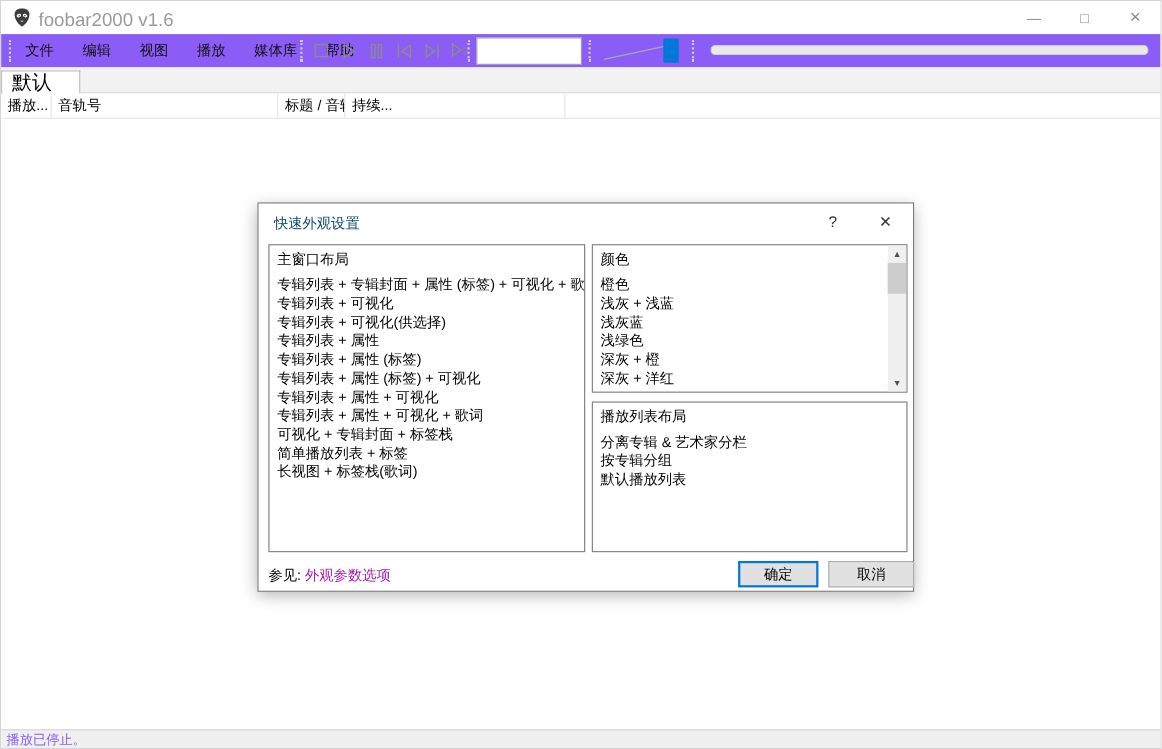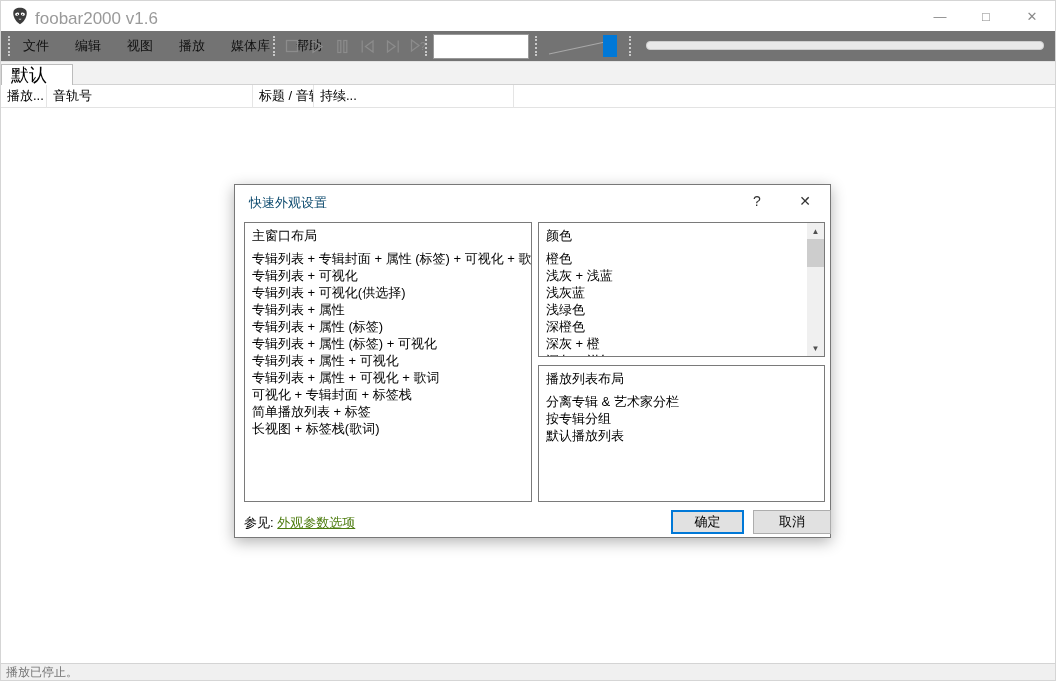--- a/index.html
+++ b/index.html
@@ -8,21 +8,21 @@
   .window { position:relative; width:1056px; height:681px; background:#fff; border:1px solid #d5d5d5; overflow:hidden; }
 
   
   .titlebar { position:absolute; left:0; top:0; width:100%; height:30px; background:#fff; }
   .app-icon { position:absolute; left:10px; top:6px; width:18px; height:18px; }
   .app-title { position:absolute; left:34px; top:8px; font-size:17px; color:#9a9a9a; }
   .win-controls { position:absolute; right:0; top:0; height:30px; display:flex; }
   .win-btn { width:46px; height:30px; display:flex; align-items:center; justify-content:center; color:#8a8a8a; font-size:13px; }
 
   
-  .toolbar { position:absolute; left:0; top:30px; width:100%; height:30px; background:#737373; }
+  .toolbar { position:absolute; left:0; top:30px; width:100%; height:30px; background:#8b5cf6; }
   .gripper { position:absolute; top:5px; height:20px; width:3px; border-left:2px dotted #c9c9c9; }
   .menu { position:absolute; left:9px; top:0; height:30px; display:flex; }
   .menu-item { padding:0 13px; line-height:30px; font-size:13px; color:#111; cursor:default; }
   .transport { position:absolute; left:283px; top:0; height:30px; display:flex; align-items:center; gap:8px; }
   .tbtn { width:17px; height:30px; display:flex; align-items:center; justify-content:center; }
   .tbtn svg { display:block; }
   .searchbox { position:absolute; left:432px; top:3px; width:96px; height:25px; border:1px solid #999; background:#fff; font-size:12px; padding:0 4px; outline:none; }
   .volume { position:absolute; left:542px; top:2px; }
   .seekbar { position:absolute; left:645px; top:10px; width:398px; height:9px; background:#e9e9e9; border:1px solid #cfcfcf; border-radius:4px; }
 
@@ -36,21 +36,21 @@
   .col { height:23px; line-height:22px; font-size:13px; padding:0 6px; border-right:1px solid #e5e5e5; overflow:hidden; white-space:nowrap; }
   .col:nth-child(1) { width:46px; }
   .col:nth-child(2) { width:206px; }
   .col:nth-child(3) { width:61px; text-align:right; }
   .col:nth-child(4) { width:200px; }
   .col:nth-child(5) { width:47px; }
 
   .playlist-body { position:absolute; left:0; top:107px; width:100%; height:555px; background:#fff; }
 
   
-  .statusbar { position:absolute; left:0; top:662px; width:100%; height:19px; background:#f0f0f0; border-top:1px solid #d4d4d4; font-size:12px; line-height:17px; padding-left:5px; color:#737373; }
+  .statusbar { position:absolute; left:0; top:662px; width:100%; height:19px; background:#f0f0f0; border-top:1px solid #d4d4d4; font-size:12px; line-height:17px; padding-left:5px; color:#8b5cf6; }
 
   
   .dialog { position:absolute; left:233px; top:183px; width:597px; height:354px; background:#fff; border:1px solid #787878; box-shadow:0 4px 14px rgba(0,0,0,0.30); }
   .dlg-title { position:absolute; left:14px; top:9px; font-size:13px; color:#0c4a6e; }
   .dlg-help { position:absolute; left:505px; top:2px; width:34px; height:28px; display:flex; align-items:center; justify-content:center; font-size:14px; color:#333; }
   .dlg-close { position:absolute; left:550px; top:2px; width:40px; height:28px; display:flex; align-items:center; justify-content:center; font-size:14px; color:#333; }
 
   .listbox { position:absolute; background:#fff; border:1px solid #7a7a7a; overflow:hidden; font-size:13px; }
   .lb-main   { left:9px;   top:37px;  width:288px; height:280px; }
   .lb-colors { left:303px; top:37px;  width:287px; height:135px; }
@@ -59,21 +59,21 @@
   .lb-header { height:17px; line-height:17px; margin-bottom:6px; white-space:nowrap; }
   .lb-item { height:17px; line-height:17px; white-space:nowrap; cursor:default; }
 
   
   .vscroll { position:absolute; right:0; top:0; bottom:0; width:17px; background:#f0f0f0; }
   .vs-arrow { position:absolute; left:0; width:17px; height:16px; display:flex; align-items:center; justify-content:center; font-size:8px; color:#505050; }
   .vs-up { top:0; } .vs-down { bottom:0; }
   .vs-thumb { position:absolute; left:0; top:16px; width:17px; height:28px; background:#cdcdcd; }
 
   .see-also { position:absolute; left:9px; top:329px; font-size:13px; }
-  .see-link { color:#4d7c0f; text-decoration:underline; cursor:pointer; }
+  .see-link { color:#a21caf; cursor:pointer; }
 
   .btn { position:absolute; top:325px; height:24px; background:#e1e1e1; font-size:13px; font-family:inherit; cursor:default; display:flex; align-items:center; justify-content:center; }
   .btn-ok { left:436px; width:73px; border:2px solid #0078d7; }
   .btn-cancel { left:518px; width:78px; border:1px solid #adadad; }
 </style>
 </head>
 <body>
 
 <div class="window">
 
@@ -210,21 +210,20 @@
     </div>
 
     <div class="listbox lb-colors">
       <div class="lb-inner" style="padding-right:17px">
         <div class="lb-header">颜色</div>
         <div>
             <div class="lb-item">橙色</div>
             <div class="lb-item">浅灰 + 浅蓝</div>
             <div class="lb-item">浅灰蓝</div>
             <div class="lb-item">浅绿色</div>
-            <div class="lb-item">深橙色</div>
             <div class="lb-item">深灰 + 橙</div>
             <div class="lb-item">深灰 + 洋红</div>
           </div>
       </div>
       <div class="vscroll">
         <div class="vs-arrow vs-up">▲</div>
         <div class="vs-thumb"></div>
         <div class="vs-arrow vs-down">▼</div>
       </div>
     </div>

